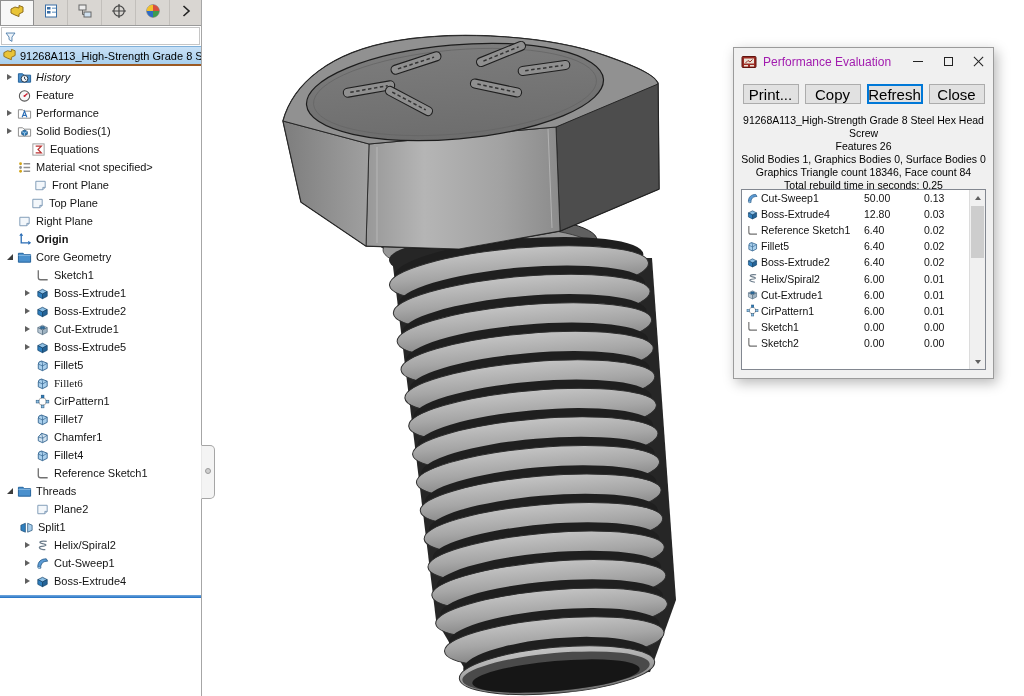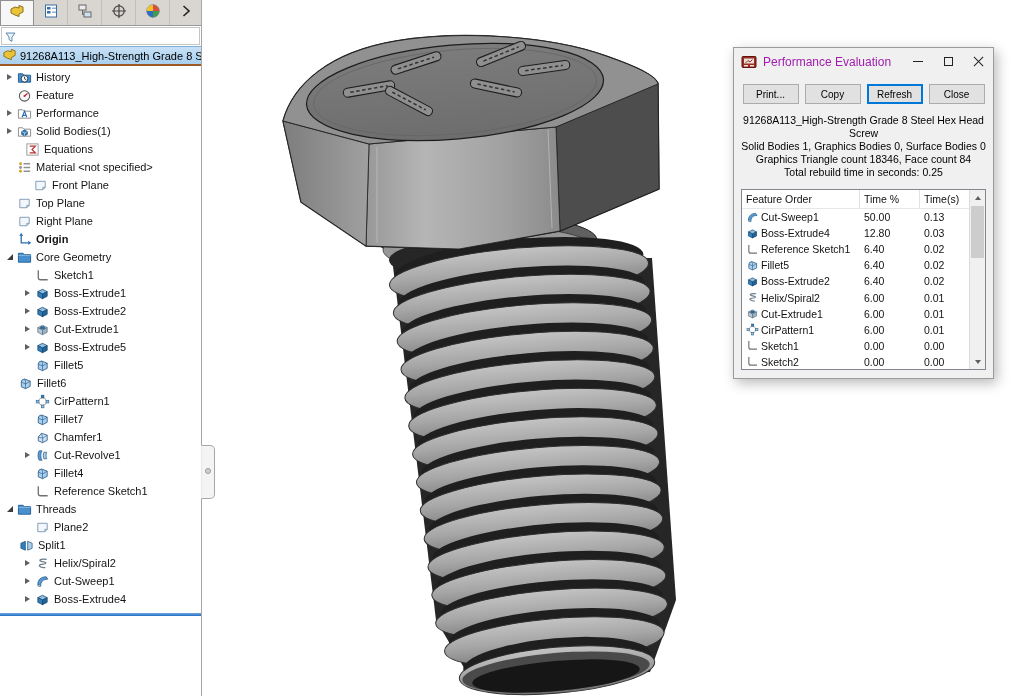--- a/index.html
+++ b/index.html
@@ -52,21 +52,21 @@
   .title-text{margin-left:6px;font-size:12px;color:#a21caf}
   .win-controls{margin-left:auto;display:flex;height:100%}
   .win-btn{width:30px;height:100%;display:flex;align-items:center;justify-content:center;position:relative}
   .glyph-min{width:10px;height:1px;background:#222}
   .glyph-max{width:9px;height:9px;border:1px solid #222;box-sizing:border-box}
   .glyph-close{width:11px;height:11px;position:relative}
   .glyph-close::before,.glyph-close::after{content:"";position:absolute;left:5px;top:-1px;width:1.2px;height:13px;background:#222}
   .glyph-close::before{transform:rotate(45deg)}
   .glyph-close::after{transform:rotate(-45deg)}
   .btn-row{display:flex;justify-content:center;gap:6px;margin-top:9px}
-  .btn{width:56px;height:20px;background:#e1e1e1;border:1px solid #acacac;font-size:10px;color:#000;
+  .btn{width:56px;height:20px;background:#e1e1e1;border:1px solid #acacac;font-size:15px;color:#000;
        display:flex;align-items:center;justify-content:center;box-sizing:border-box}
   .btn.focused{border:1px solid #0078d7;box-shadow:inset 0 0 0 1px #0078d7}
   .summary{margin-top:10px;text-align:center;font-size:10.5px;line-height:13px;color:#000}
   .tablebox{position:absolute;left:7px;top:141px;width:245px;height:181px;border:1px solid #828790;
             background:#fff;box-sizing:border-box;overflow:hidden}
   .tcols{position:absolute;left:0;top:0;right:16px;bottom:0}
   .thead{display:flex;height:18px;align-items:center;border-bottom:1px solid #e6e6e6}
   .th{font-size:10.5px;color:#111;padding-left:4px;box-sizing:border-box;height:100%;
       display:flex;align-items:center;border-right:1px solid #e2e2e2}
   .c0{width:118px}.c1{width:60px}.c2{width:48px;border-right:none}
@@ -248,21 +248,21 @@
           <path d="M2.5 2.5 H13.5 L9.8 7.5 V12.8 L6.2 10.5 V7.5 Z" fill="#eef4fa" stroke="#4a7aa8" stroke-width="1.1"></path>
         </svg></span>
   </div>
   <div class="part-row">
     <span><svg viewBox="0 0 16 16" xmlns="http://www.w3.org/2000/svg">
           <path d="M2 6 L6 4 L10 5 L10 2.5 L14 4 L14 9 L10 11 L10 13.5 L6 12 L2 10 Z" fill="#e9c437" stroke="#8f6f1d" stroke-width="1"></path>
         </svg></span>
     <span>91268A113_High-Strength Grade 8 Steel Hex Head Screw</span>
   </div>
   <div class="tree" id="tree">
-      <div class="tree-row" style="padding-left: 2px;">
+      <div class="tree-row" style="padding-left: 2px; font-style: italic;">
         <span class="arrow-slot">
           <span class="tri-collapsed"></span>
         </span>
         <span class="ticon">
           <svg viewBox="0 0 16 16" xmlns="http://www.w3.org/2000/svg">
             <path d="M1.5 4 H6 L7.5 5.5 H14.5 V13 H1.5 Z" fill="#4a90cd" stroke="#1f5e97"></path>
             <circle cx="8" cy="9.3" r="3.6" fill="#f2f6fa" stroke="#234"></circle>
             <path d="M8 7.2 V9.3 L9.8 10.4" fill="none" stroke="#234" stroke-width="1"></path>
           </svg>
         </span>
@@ -297,21 +297,21 @@
         </span>
         <span class="ticon">
           <svg viewBox="0 0 16 16" xmlns="http://www.w3.org/2000/svg">
             <path d="M1.5 4 H6 L7.5 5.5 H14.5 V13 H1.5 Z" fill="#fdfdfd" stroke="#8a8a8a"></path>
             <path d="M5 8 L8 6.5 L11 8 L11 11 L8 12.5 L5 11 Z" fill="#2f7fbe" stroke="#16466e" stroke-width=".8"></path>
             <path d="M5 8 L8 9.5 L11 8 M8 9.5 V12.5" fill="none" stroke="#cfe3f3" stroke-width=".7"></path>
           </svg>
         </span>
         <span>Solid Bodies(1)</span>
       </div>
-      <div class="tree-row" style="padding-left: 10px;">
+      <div class="tree-row" style="padding-left: 16px;">
         <span class="arrow-slot"></span>
         <span class="ticon">
           <svg viewBox="0 0 16 16" xmlns="http://www.w3.org/2000/svg">
             <rect x="2" y="2" width="12" height="12" fill="#fff" stroke="#999"></rect>
             <path d="M5 4.5 H11 L7.5 8 L11 11.5 H5" fill="none" stroke="#b33" stroke-width="1.3"></path>
           </svg>
         </span>
         <span>Equations</span>
       </div>
       <div class="tree-row" style="padding-left: 2px;">
@@ -331,21 +331,21 @@
       <div class="tree-row" style="padding-left: 18px;">
         <span class="arrow-slot"></span>
         <span class="ticon">
           <svg viewBox="0 0 16 16" xmlns="http://www.w3.org/2000/svg">
             <path d="M3 3.5 H13 V10 L10.5 12.5 H3 Z" fill="#f3f7fb" stroke="#7d99b5"></path>
             <path d="M13 10 H10.5 V12.5" fill="none" stroke="#7d99b5"></path>
           </svg>
         </span>
         <span>Front Plane</span>
       </div>
-      <div class="tree-row" style="padding-left: 2px;">
+      <div class="tree-row" style="padding-left: 15px;">
         <span class="arrow-slot"></span>
         <span class="ticon">
           <svg viewBox="0 0 16 16" xmlns="http://www.w3.org/2000/svg">
             <path d="M3 3.5 H13 V10 L10.5 12.5 H3 Z" fill="#f3f7fb" stroke="#7d99b5"></path>
             <path d="M13 10 H10.5 V12.5" fill="none" stroke="#7d99b5"></path>
           </svg>
         </span>
         <span>Top Plane</span>
       </div>
       <div class="tree-row" style="padding-left: 2px;">
@@ -445,21 +445,21 @@
       <div class="tree-row" style="padding-left: 20px;">
         <span class="arrow-slot"></span>
         <span class="ticon">
           <svg viewBox="0 0 16 16" xmlns="http://www.w3.org/2000/svg">
             <path d="M3.5 6.5 Q3.5 3.5 7 3.2 L13 5.5 V11 L8 13.5 L3.5 11.5 Z" fill="#a9cfec" stroke="#2a5d8a" stroke-width=".9"></path>
             <path d="M7 3.2 Q8.5 5.5 8 8.6 M3.5 6.5 Q6 7.5 8 8.6 L13 5.5 M8 8.6 V13.5" fill="none" stroke="#2a5d8a" stroke-width=".7"></path>
           </svg>
         </span>
         <span>Fillet5</span>
       </div>
-      <div class="tree-row" style="padding-left: 3px;">
+      <div class="tree-row" style="padding-left: 20px; font-family: Liberation Serif, serif;">
         <span class="arrow-slot"></span>
         <span class="ticon">
           <svg viewBox="0 0 16 16" xmlns="http://www.w3.org/2000/svg">
             <path d="M3.5 6.5 Q3.5 3.5 7 3.2 L13 5.5 V11 L8 13.5 L3.5 11.5 Z" fill="#a9cfec" stroke="#2a5d8a" stroke-width=".9"></path>
             <path d="M7 3.2 Q8.5 5.5 8 8.6 M3.5 6.5 Q6 7.5 8 8.6 L13 5.5 M8 8.6 V13.5" fill="none" stroke="#2a5d8a" stroke-width=".7"></path>
           </svg>
         </span>
         <span>Fillet6</span>
       </div>
       <div class="tree-row" style="padding-left: 20px;">
@@ -487,32 +487,20 @@
       </div>
       <div class="tree-row" style="padding-left: 20px;">
         <span class="arrow-slot"></span>
         <span class="ticon">
           <svg viewBox="0 0 16 16" xmlns="http://www.w3.org/2000/svg">
             <path d="M3.5 7.5 L7 3.5 L13 5.5 V11 L8 13.5 L3.5 11.5 Z" fill="#cfe2f1" stroke="#2a5d8a" stroke-width=".9"></path>
             <path d="M3.5 7.5 L8.2 8.8 L13 5.5 M8.2 8.8 V13.5 M7 3.5 L8.2 8.8" fill="none" stroke="#2a5d8a" stroke-width=".7"></path>
           </svg>
         </span>
         <span>Chamfer1</span>
-      </div>
-      <div class="tree-row" style="padding-left: 20px;">
-        <span class="arrow-slot">
-          <span class="tri-collapsed"></span>
-        </span>
-        <span class="ticon">
-          <svg viewBox="0 0 16 16" xmlns="http://www.w3.org/2000/svg">
-            <path d="M4.5 3 C2.8 4.8 2.8 11.2 4.5 13 H7.5 C5.8 11.2 5.8 4.8 7.5 3 Z" fill="#5b9bd5" stroke="#2a5d8a" stroke-width=".8"></path>
-            <path d="M9.5 4.5 C8.6 6 8.6 10 9.5 11.5 H12.5 C11.6 10 11.6 6 12.5 4.5 Z" fill="#a9cfec" stroke="#2a5d8a" stroke-width=".8"></path>
-          </svg>
-        </span>
-        <span>Cut-Revolve1</span>
       </div>
       <div class="tree-row" style="padding-left: 20px;">
         <span class="arrow-slot"></span>
         <span class="ticon">
           <svg viewBox="0 0 16 16" xmlns="http://www.w3.org/2000/svg">
             <path d="M3.5 6.5 Q3.5 3.5 7 3.2 L13 5.5 V11 L8 13.5 L3.5 11.5 Z" fill="#a9cfec" stroke="#2a5d8a" stroke-width=".9"></path>
             <path d="M7 3.2 Q8.5 5.5 8 8.6 M3.5 6.5 Q6 7.5 8 8.6 L13 5.5 M8 8.6 V13.5" fill="none" stroke="#2a5d8a" stroke-width=".7"></path>
           </svg>
         </span>
         <span>Fillet4</span>
@@ -624,31 +612,27 @@
       </span>
   </div>
   <div class="btn-row" id="btn-row">
       <div class="btn">Print...</div>
       <div class="btn">Copy</div>
       <div class="btn focused">Refresh</div>
       <div class="btn">Close</div>
     </div>
   <div class="summary" id="summary">
       <div>91268A113_High-Strength Grade 8 Steel Hex Head Screw</div>
+      <div>Features 26</div>
       <div>Solid Bodies 1, Graphics Bodies 0, Surface Bodies 0</div>
       <div>Graphics Triangle count 18346, Face count 84</div>
       <div>Total rebuild time in seconds: 0.25</div>
     </div>
   <div class="tablebox">
     <div class="tcols">
-      <div class="thead" id="thead">
-          <div class="th c0">Feature Order</div>
-          <div class="th c1">Time %</div>
-          <div class="th c2">Time(s)</div>
-        </div>
       <div id="tbody">
           <div class="trow">
             <div class="td c0">
               <span class="ticon">
                 <svg viewBox="0 0 16 16" xmlns="http://www.w3.org/2000/svg">
                   <path d="M3 11.5 C3 6 6.5 3 12 3 L13.5 5.5 C8.5 5.5 6 8 6 13 Z" fill="#5b9bd5" stroke="#2a5d8a" stroke-width=".9"></path>
                   <ellipse cx="4.5" cy="12.2" rx="1.6" ry="1" fill="#a9cfec" stroke="#2a5d8a" stroke-width=".6"></ellipse>
                 </svg>
               </span>
               <span>Cut-Sweep1</span>

